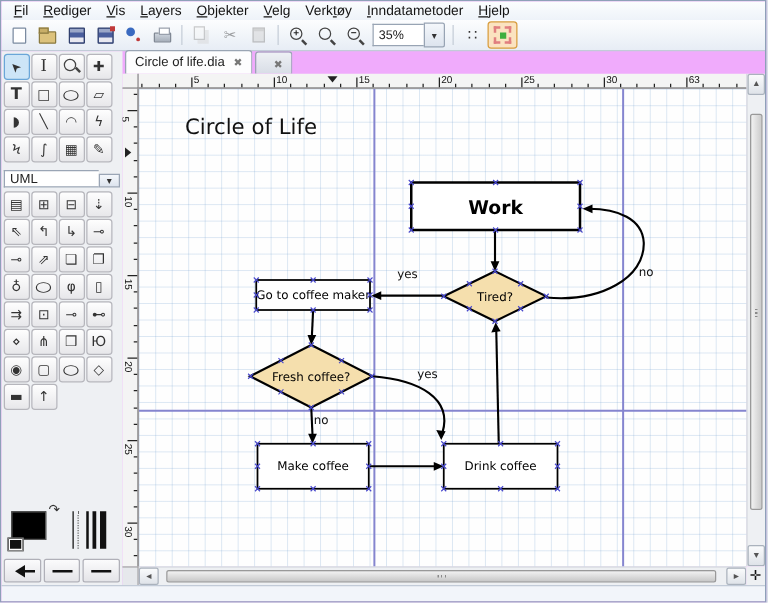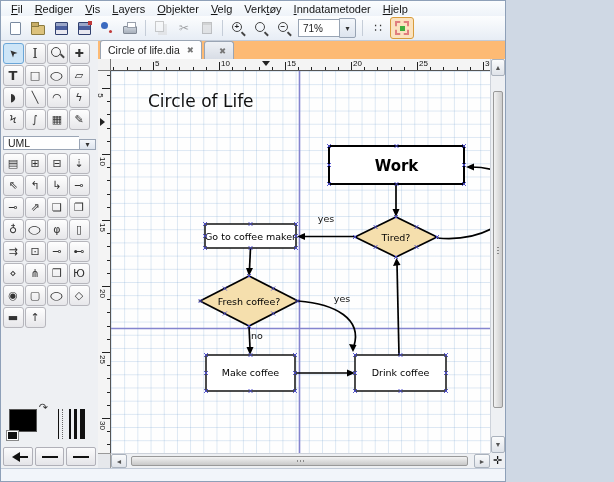--- a/index.html
+++ b/index.html
@@ -1,16 +1,16 @@
 <!DOCTYPE html>
 <html><head>
 <meta charset="utf-8">
 <style>
   html,body{margin:0;padding:0;background:#cfd8e4;font-family:"Liberation Sans",sans-serif;}
-  .app{width:506px;height:482px;background:#fdba74;border:1px solid #8ea0b8;box-sizing:border-box;
+  .app{width:613px;height:482px;background:#f0abfc;border:1px solid #8ea0b8;box-sizing:border-box;
        display:flex;flex-direction:column;overflow:hidden;position:relative;}
 
   
   #menubar{height:15px;display:flex;align-items:center;padding-left:4px;
            background:linear-gradient(#fbfdfe,#eef3f9);font-size:11px;color:#141414;flex:0 0 auto;}
   .mi{padding:0 6px;white-space:nowrap;cursor:default;}
   .mi u{text-decoration:underline;}
 
   
   #toolbar{height:24px;display:flex;align-items:center;padding:0 3px;gap:1px;
@@ -172,21 +172,21 @@
       </div>
       <div class="tbtn">
         <span class="ti ti-mag"></span>
       </div>
       <div class="tbtn">
         <span class="ti ti-mag">
           <span class="mag-sign">−</span>
         </span>
       </div>
       <div id="zoombox">
-        <span id="zoomval">71%</span>
+        <span id="zoomval">35%</span>
         <span id="zoomdrop">▾</span>
       </div>
       <div class="tsep"></div>
       <div class="tbtn">
         <span class="ti">∷</span>
       </div>
       <div class="tbtn active">
         <span class="ti ti-snap"></span>
       </div>
     </div>
@@ -415,21 +415,21 @@
           <div class="htick" style="left: 438px; height: 8px;"></div>
           <div class="htick" style="left: 451px; height: 3px;"></div>
           <div class="htick" style="left: 464px; height: 3px;"></div>
           <div class="htick" style="left: 478px; height: 3px;"></div>
           <span class="rnum" style="left: 44px;">5</span>
           <span class="rnum" style="left: 110px;">10</span>
           <span class="rnum" style="left: 176px;">15</span>
           <span class="rnum" style="left: 242px;">20</span>
           <span class="rnum" style="left: 308px;">25</span>
           <span class="rnum" style="left: 374px;">30</span>
-          <span class="rnum" style="left: 440px;">35</span>
+          <span class="rnum" style="left: 440px;">63</span>
           <div id="hmarker" style="left: 151px;"></div>
         </div>
       <div id="vruler">
           <div class="vtick" style="top: 4px; width: 3px;"></div>
           <div class="vtick" style="top: 17px; width: 8px;"></div>
           <div class="vtick" style="top: 30px; width: 3px;"></div>
           <div class="vtick" style="top: 43px; width: 3px;"></div>
           <div class="vtick" style="top: 57px; width: 3px;"></div>
           <div class="vtick" style="top: 70px; width: 3px;"></div>
           <div class="vtick" style="top: 83px; width: 8px;"></div>

